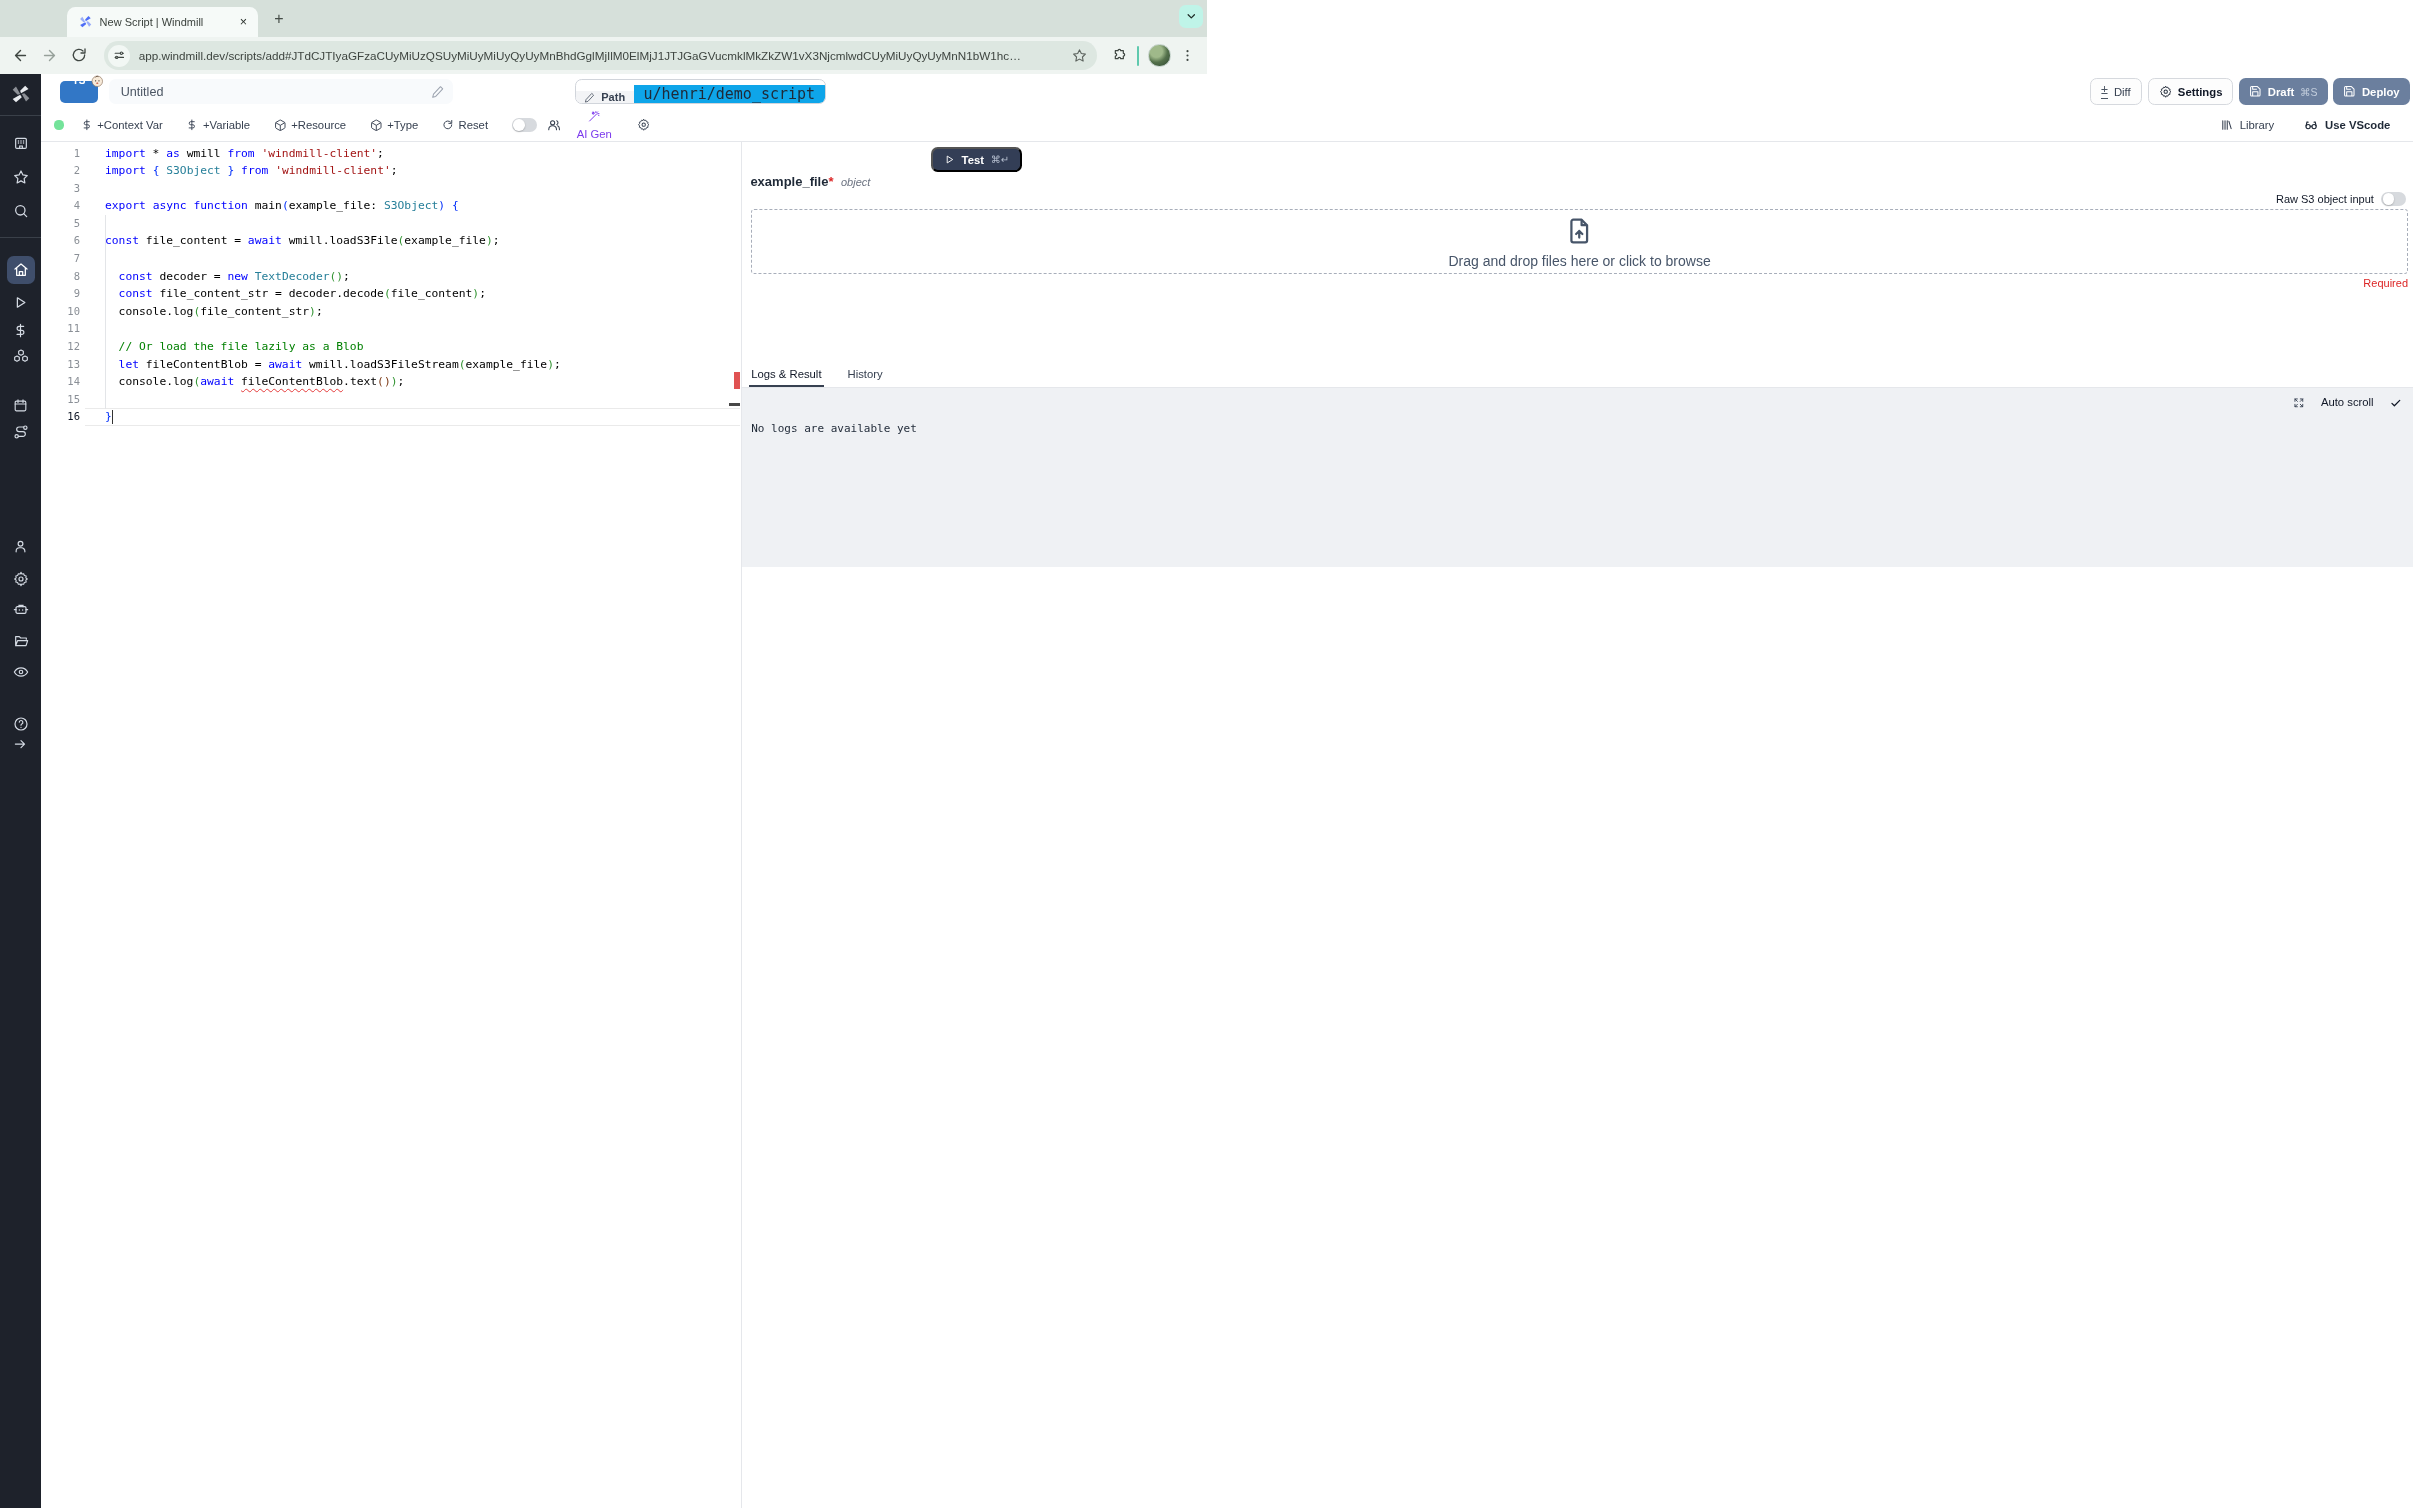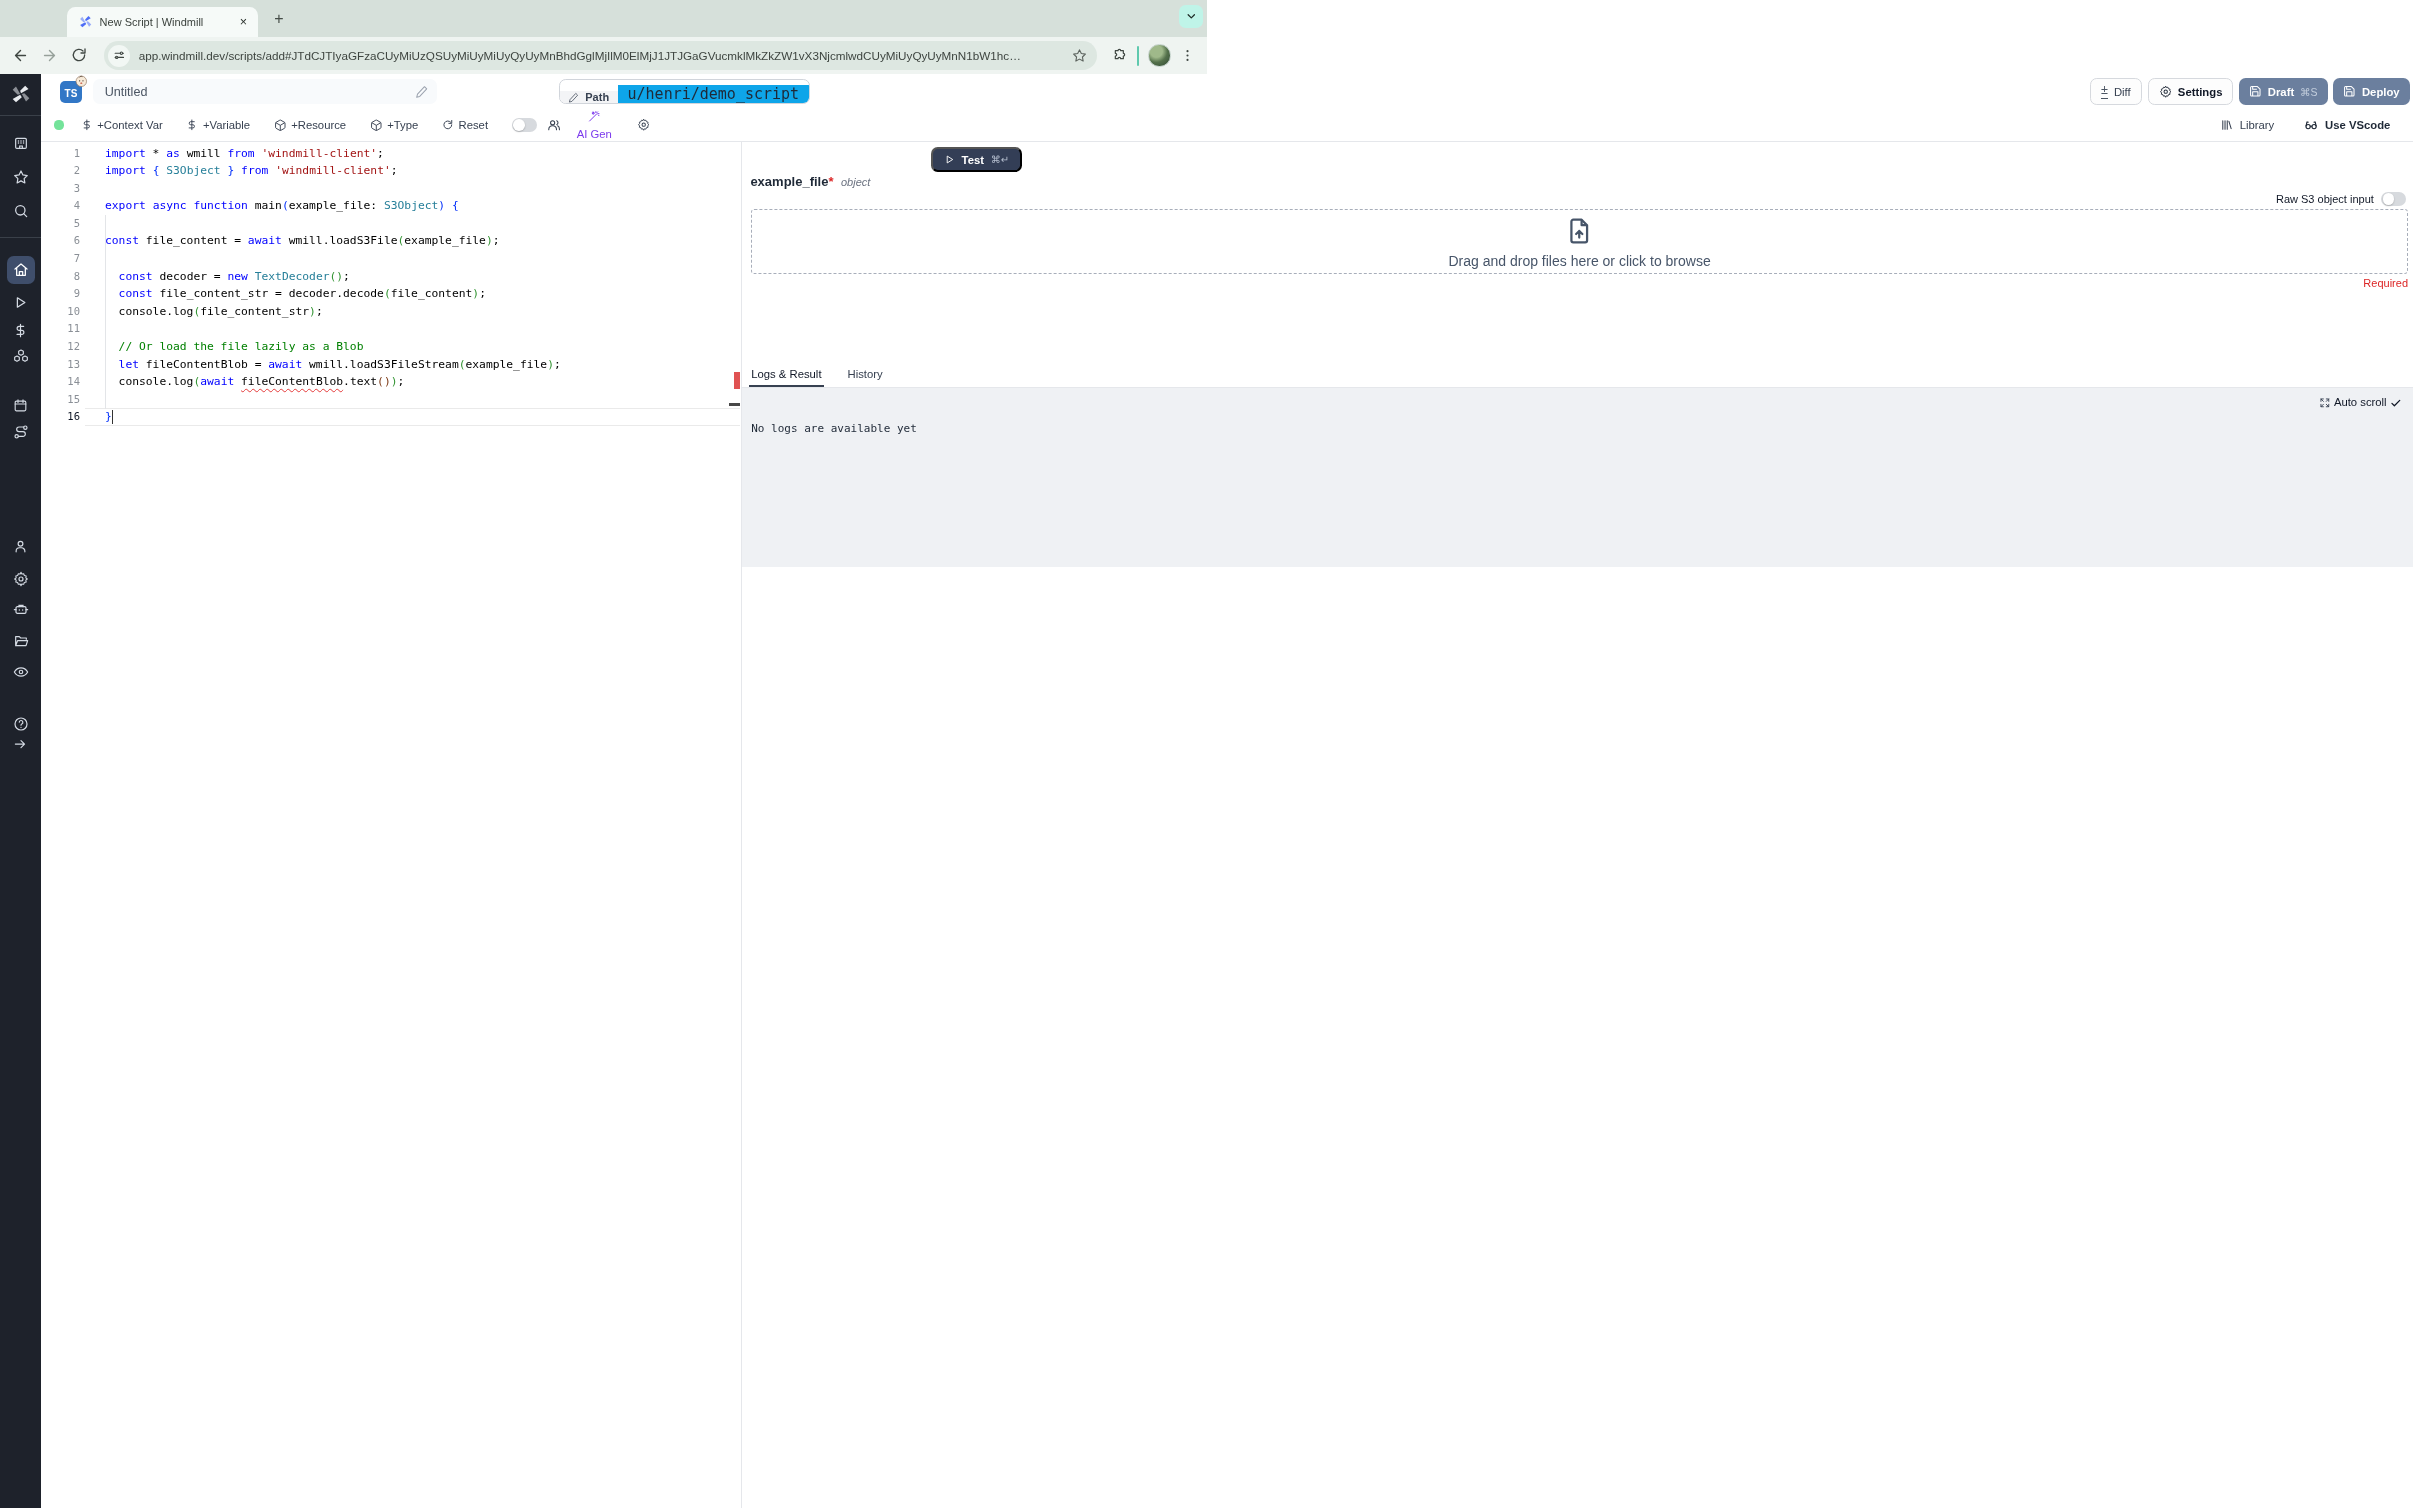--- a/index.html
+++ b/index.html
@@ -38,22 +38,22 @@
   .sidebar { width:41px; background:#1e222b; position:relative; flex:none; }
   .sb-ic { position:absolute; left:0; width:41px; height:20px; display:flex; align-items:center; justify-content:center; color:#d4dae3; }
   .sb-div { position:absolute; left:0; width:41px; border-top:0.8px solid #3a4049; }
   .sb-active { position:absolute; left:6.7px; width:28px; height:28px; border-radius:6.7px; background:#3f4e6b;
     display:flex; align-items:center; justify-content:center; color:#fff; }
 
   .main { flex:1; display:flex; flex-direction:column; min-width:0; }
 
   
   .wm-header { height:35px; background:#fff; display:flex; align-items:center; padding:0 1.7px 0 19px; flex:none; }
-  .ts-badge { position:relative; width:22px; height:22px; border-radius:5px; background:#3277c6; color:#fff;
-    font-weight:bold; font-size:10px; display:flex; align-items:flex-end; justify-content:center; padding-bottom:4px; flex:none; }
+  .ts-badge { position:relative; width:38px; height:22px; border-radius:5px; background:#3277c6; color:#fff;
+    font-weight:bold; font-size:10px; display:flex; align-items:flex-end; justify-content:center; padding-bottom:17px; flex:none; }
   .ts-face { position:absolute; top:-5.9px; right:-5.9px; width:12.6px; height:12.6px; }
   .title-box { width:344px; height:25px; margin-left:11px; background:#f8fafc; border-radius:6.7px;
     display:flex; align-items:center; padding:0 8.4px 0 11.7px; }
   .title-box .t { flex:1; font-size:12.6px; font-weight:500; color:#4b5563; }
   .pencil { color:#9ca3af; }
   .path-chip { margin-left:122px; height:25px; border:0.8px solid #d1d5db; border-radius:6.7px; display:flex; align-items:flex-end; overflow:hidden; }
   .path-left { display:flex; align-items:center; gap:5.9px; padding:0 8.4px; background:#f3f4f6; color:#374151; font-size:11px; font-weight:600; }
   .path-val { display:flex; align-items:center; padding:0 10px; background:#0ea5e9;
     font-family:"DejaVu Sans Mono","Liberation Mono",monospace; font-size:15px; color:#1f2937; }
   .hd-right { margin-left:auto; display:flex; align-items:center; gap:5.9px; padding-right:1.7px; }
@@ -111,21 +111,21 @@
   .dropzone { position:absolute; left:9.2px; right:5px; top:67px; height:65px; border:1.3px dashed #a8aeba; border-radius:3.4px;
     display:flex; flex-direction:column; align-items:center; justify-content:center; gap:5px; color:#475569; }
   .dz-text { font-size:14px; color:#475569; }
   .required { position:absolute; right:5px; top:135px; font-size:11px; color:#dc2626; }
   .ptabs { position:absolute; left:0; right:0; top:220px; height:26px; border-bottom:0.8px solid #e5e7eb;
     display:flex; align-items:flex-end; padding-left:9.2px; gap:26px; }
   .ptab { font-size:11.3px; padding-bottom:7.5px; position:relative; color:#374151; }
   .ptab.active { color:#111827; font-weight:500; }
   .ptab.active::after { content:""; position:absolute; left:-2.5px; right:-2.5px; bottom:0; height:2.5px; background:#374151; }
   .logs { position:absolute; left:0; right:0; top:246px; height:179px; background:#eff1f4; }
-  .autoscroll { position:absolute; right:11.7px; top:8.4px; display:flex; align-items:center; gap:3px; font-size:11.3px; color:#111827; }
+  .autoscroll { position:absolute; right:11.7px; top:8.4px; display:flex; align-items:center; gap:16px; font-size:11.3px; color:#111827; }
   .nologs { position:absolute; left:9.2px; top:34px; font-family:"DejaVu Sans Mono","Liberation Mono",monospace;
     font-size:11px; color:#1f2937; }
   .result-row { position:absolute; left:7.5px; right:11.7px; top:430px; display:flex; align-items:center; }
   .result-text { font-size:12px; color:#4b5563; flex:1; }
 </style>
 </head>
 <body>
 
 <svg width="0" height="0" style="position:absolute">
   <defs>

